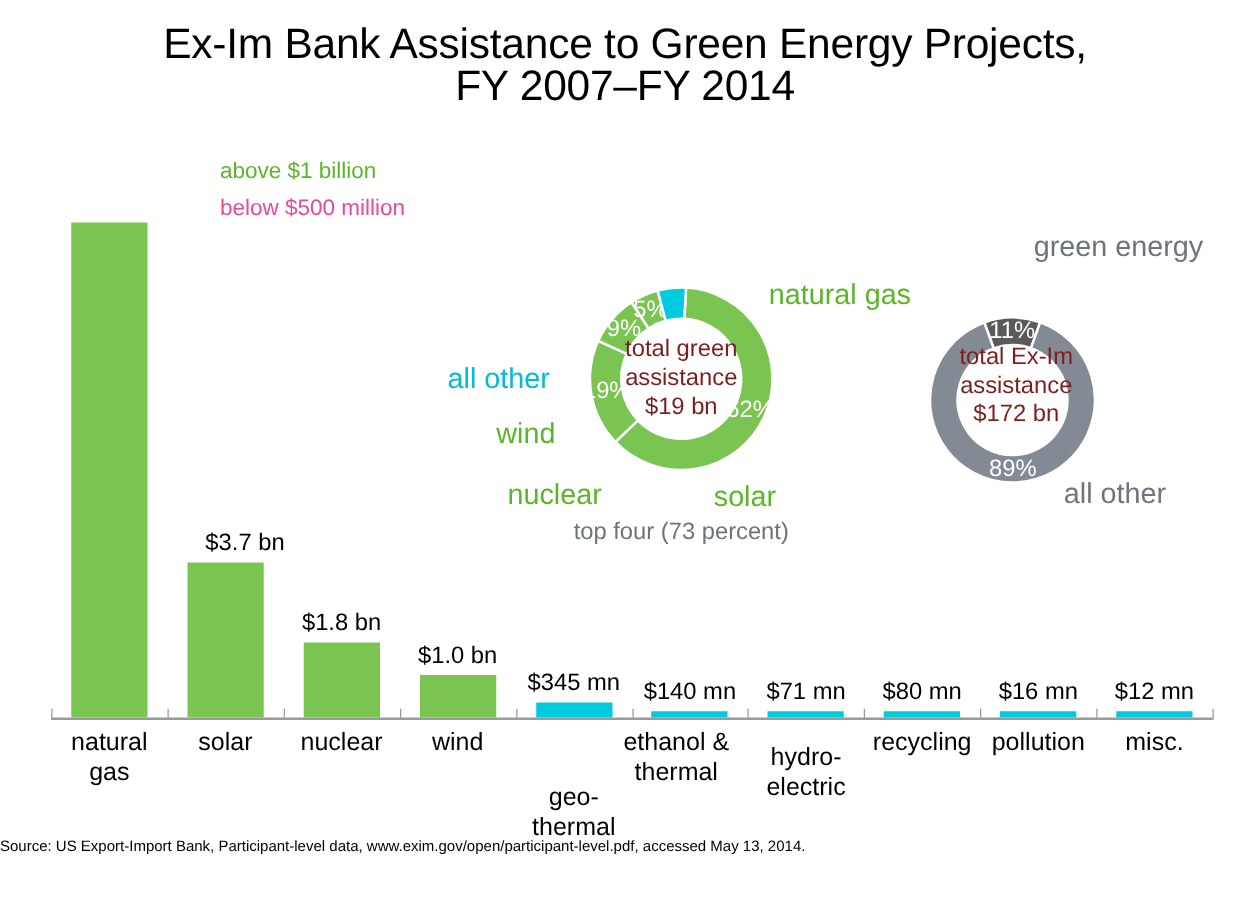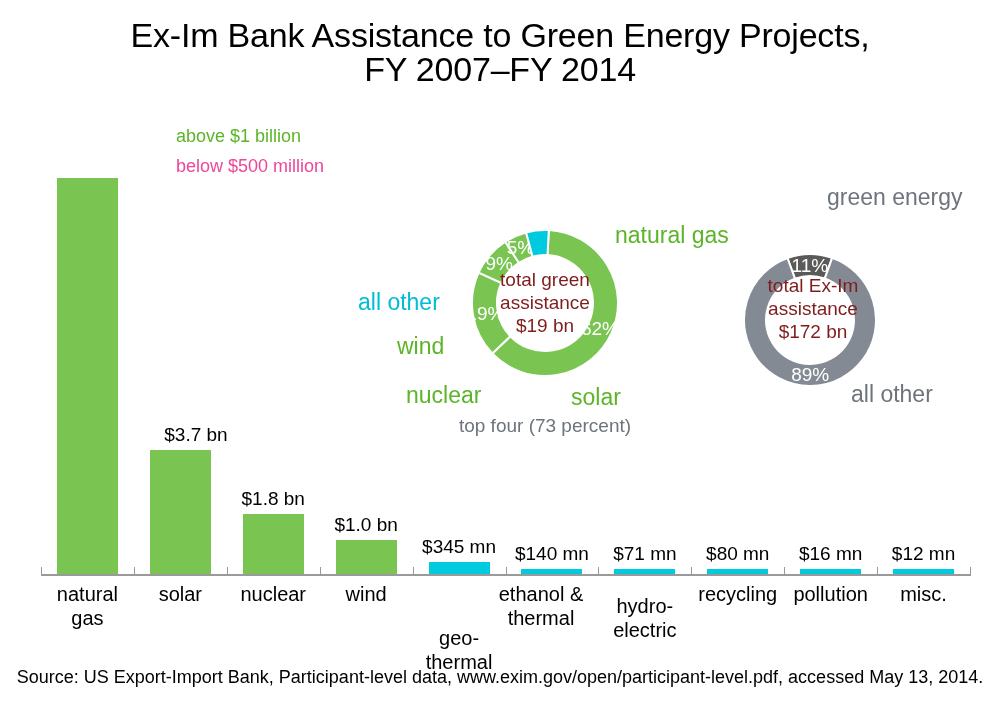--- a/index.html
+++ b/index.html
@@ -50,22 +50,22 @@
   .outside-label{position:absolute;font-size:23px;white-space:nowrap;}
   .ol-green{color:#5cb529;}
   .ol-cyan{color:#00bcd4;}
   .ol-gray{color:#6d747c;}
   .donut-caption{
     position:absolute;color:#6d747c;font-size:19px;white-space:nowrap;text-align:center;
   }
 
   
   .source{
-    position:absolute;left:0;top:668px;width:1000px;text-align:center;
-    font-size:18px;line-height:19px;color:#000;
+    position:absolute;left:0;top:668px;width:1000px;text-align:left;
+    font-size:12px;line-height:19px;color:#000;
   }
   .source div{display:block;}
 </style>
 </head>
 <body>
 
 <div id="stage">
 
   <div class="title">
     <span>Ex-Im Bank Assistance to Green Energy Projects,</span>

